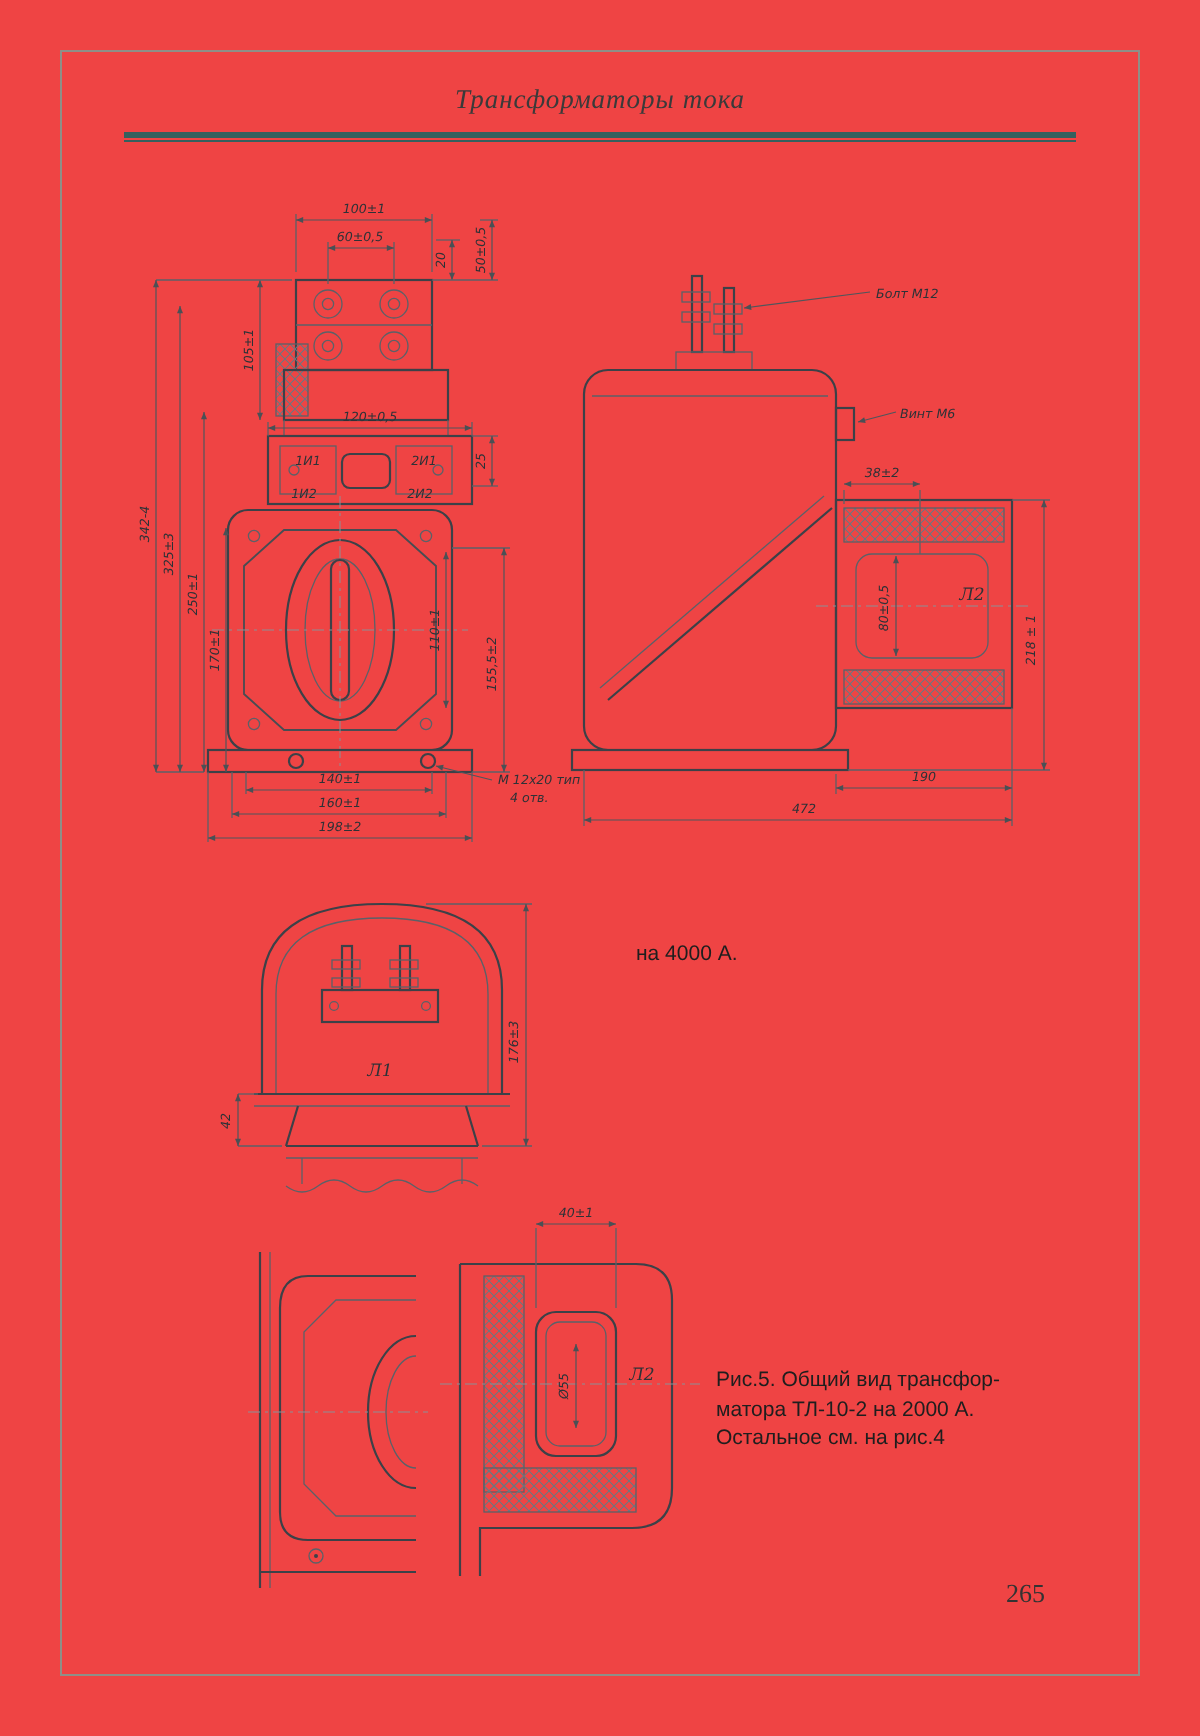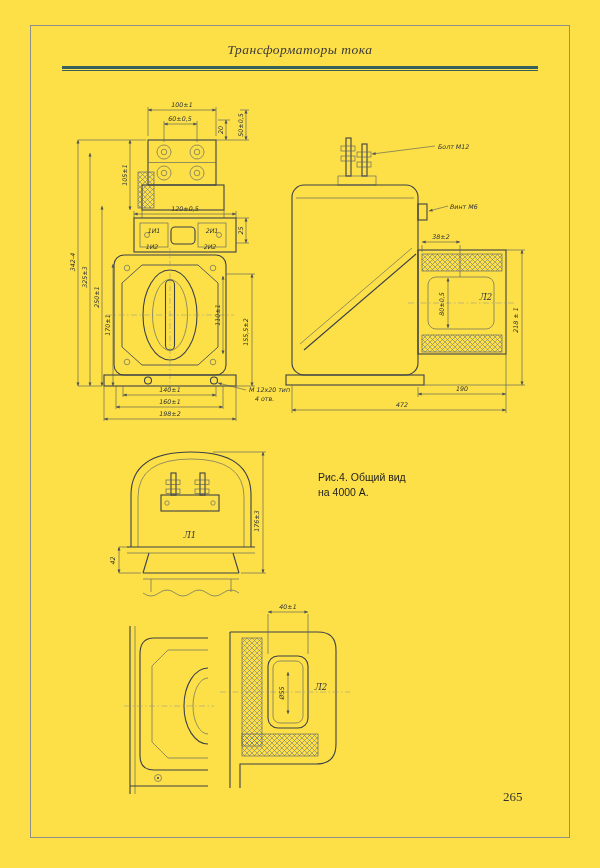--- a/index.html
+++ b/index.html
@@ -1,16 +1,16 @@
 <!DOCTYPE html>
 <html><head>
 <meta charset="utf-8">
 <style>
   html,body{margin:0;padding:0;background:#e8e8e4;}
-  .page{width:600px;height:868px;position:relative;background:#fde047;overflow:hidden;
+  .page{width:600px;height:868px;position:relative;background:#ef4444;overflow:hidden;
         font-family:"Liberation Sans",sans-serif;}
   .frame{position:absolute;left:30px;top:25px;right:30px;bottom:30px;border:1px solid #8f8f88;}
   .header-title{position:absolute;left:0;top:42px;width:100%;text-align:center;
         font:italic 13.5px "Liberation Serif",serif;color:#3a3a3a;letter-spacing:.5px;}
   .rule{position:absolute;left:62px;right:62px;top:66px;}
   .rule .r1{height:2.5px;background:#35605e;margin-bottom:1.5px;}
   .rule .r2{height:1px;background:#35605e;}
   .caption{position:absolute;font-size:10.5px;line-height:14.5px;color:#1e1e1e;}
   .cap4{left:318px;top:470px;width:180px;}
   .cap5{left:358px;top:683px;width:185px;}
@@ -271,21 +271,20 @@
       <line class="dl" x1="16" y1="104" x2="16" y2="130" marker-start="url(#ar2)" marker-end="url(#ar2)"></line>
       <text class="dim" transform="rotate(-90 12 117.5)" x="12" y="117.5" text-anchor="middle">42</text>
       <line class="tn" x1="110" y1="9" x2="163" y2="9"></line>
         <line class="tn" x1="138" y1="130" x2="163" y2="130"></line>
       <line class="dl" x1="160" y1="9" x2="160" y2="130" marker-start="url(#ar2)" marker-end="url(#ar2)"></line>
       <text class="dim" transform="rotate(-90 156 78)" x="156" y="78" text-anchor="middle">176±3</text>
     </g>
   </svg>
 
   <div class="caption cap4">
-    <div>Рис.4. Общий вид</div>
     <div>на 4000 А.</div>
   </div>
 
   <svg id="svg-bottom" width="235" height="205" viewBox="0 0 235 205">
     <defs>
       <marker id="ar3" markerWidth="7" markerHeight="6" refX="6.5" refY="3" orient="auto-start-reverse">
         <path d="M0.5,0.5 L6.5,3 L0.5,5.5 Z" fill="#4a5055"></path>
       </marker>
       <pattern id="hx3" width="5" height="5" patternUnits="userSpaceOnUse">
         <path d="M0,5 L5,0 M0,0 L5,5" stroke="#6b7680" stroke-width="0.55"></path>
@@ -316,15 +315,20 @@
     <g>
       <line class="tn" x1="146" y1="16" x2="146" y2="56"></line>
         <line class="tn" x1="186" y1="16" x2="186" y2="56"></line>
       <line class="dl" x1="146" y1="14" x2="186" y2="14" marker-start="url(#ar3)" marker-end="url(#ar3)"></line>
       <text class="dim" x="166" y="10.5" text-anchor="middle">40±1</text>
       <line class="dl" x1="166" y1="74" x2="166" y2="116" marker-start="url(#ar3)" marker-end="url(#ar3)"></line>
       <text class="dim" transform="rotate(-90 162 95)" x="162" y="95" text-anchor="middle">Ø55</text>
     </g>
   </svg>
 
+  <div class="caption cap5">
+    <div>Рис.5. Общий вид трансфор-</div>
+    <div>матора ТЛ-10-2 на 2000 А.</div>
+    <div>Остальное см. на рис.4</div>
+  </div>
 
   <div class="pagenum">265</div>
 </div>
 
 </body></html>

